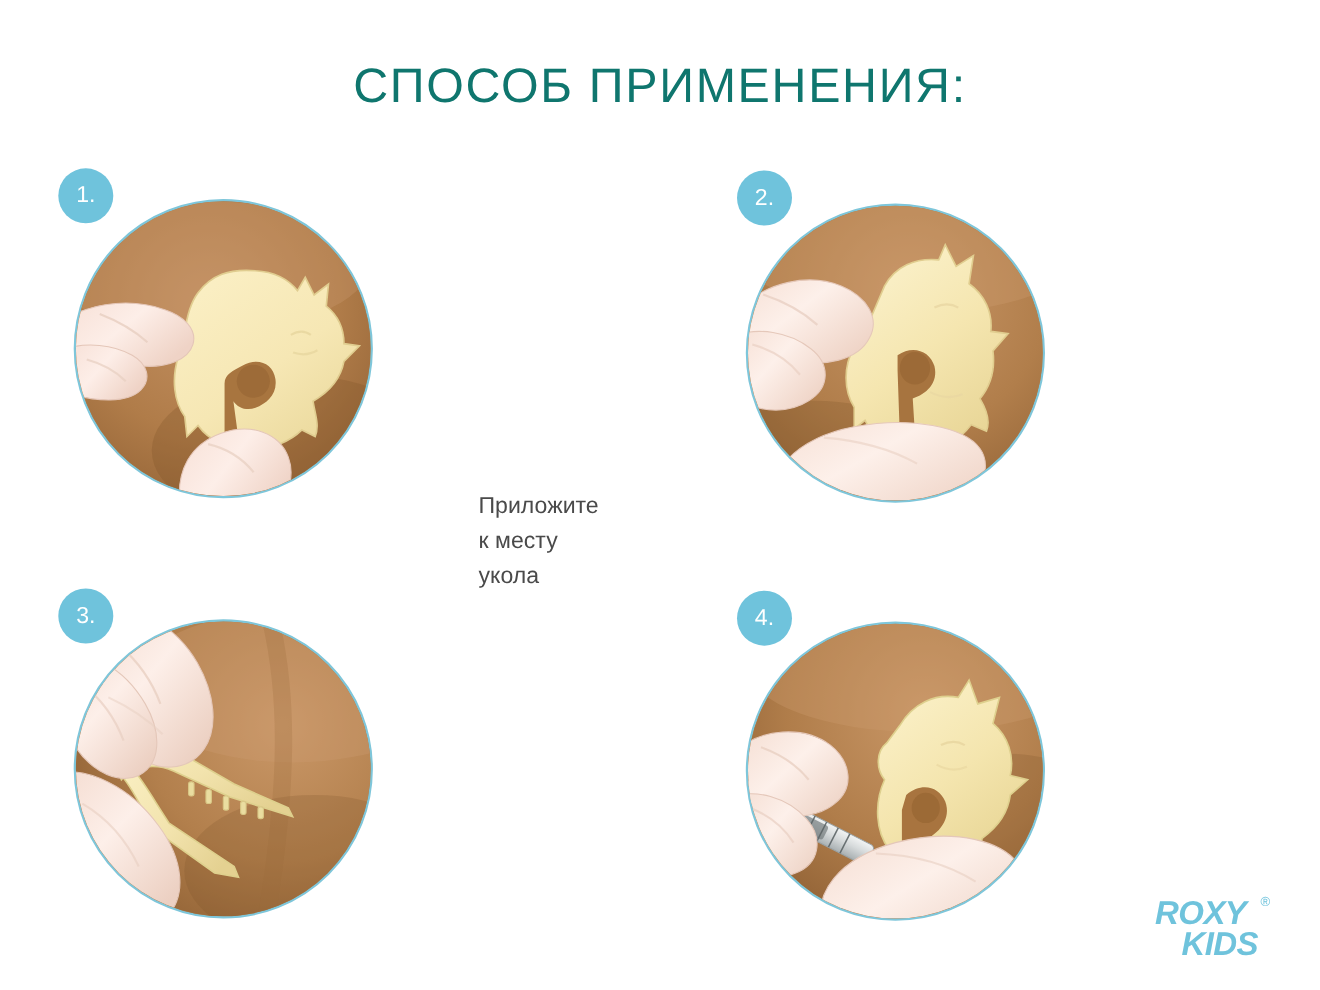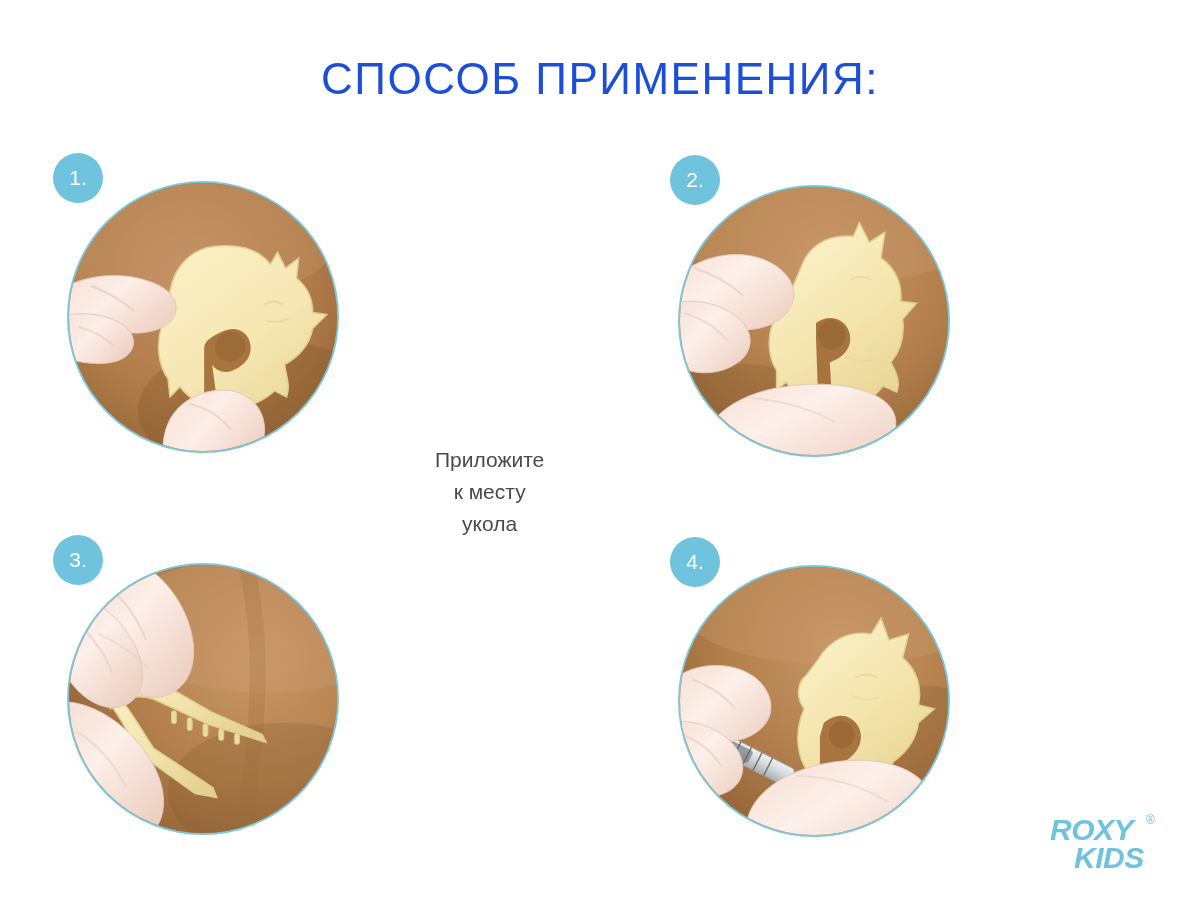--- a/index.html
+++ b/index.html
@@ -24,21 +24,21 @@
   
   .title {
     position: absolute;
     top: 54px;
     left: 0;
     width: 1200px;
     text-align: center;
     font-size: 44px;
     letter-spacing: 1.5px;
     font-weight: 400;
-    color: #1d4ed8;
+    color: #0f766e;
     font-family: "Liberation Sans", sans-serif;
     white-space: nowrap;
   }
 
   
   .step {
     position: absolute;
   }
   .step-1 { left: 53px;  top: 153px; }
   .step-2 { left: 670px; top: 155px; }
@@ -78,21 +78,20 @@
 
   .photo svg { display: block; width: 100%; height: 100%; }
 
   .caption {
     position: absolute;
     font-size: 21px;
     line-height: 32px;
     color: #4a4a4a;
     font-family: "Liberation Sans", sans-serif;
     white-space: pre-line;
-    text-align: center;
   }
   .cap-1 { left: 382px;  top: 291px; }
 
   
   .logo {
     position: absolute;
     left: 1050px;
     top: 812px;
     width: 118px;
     height: 62px;

